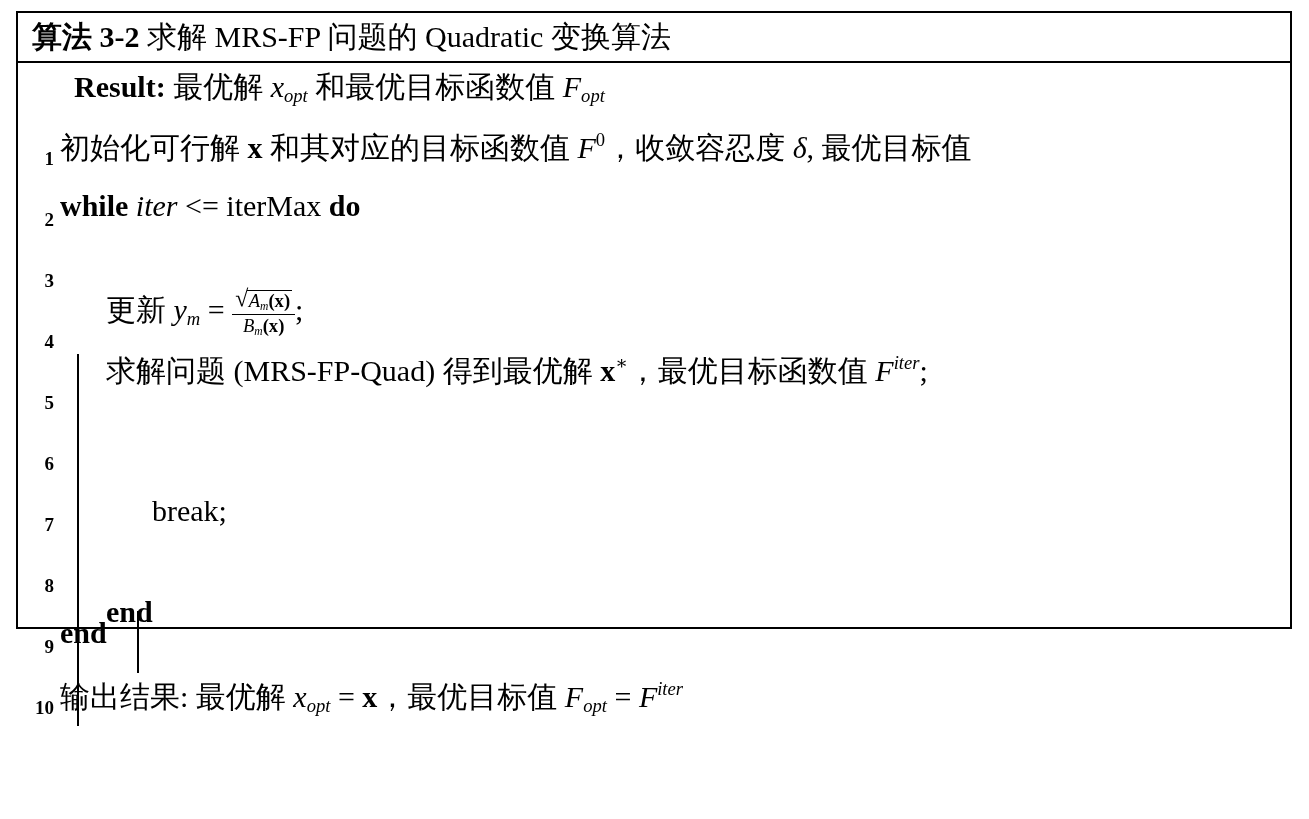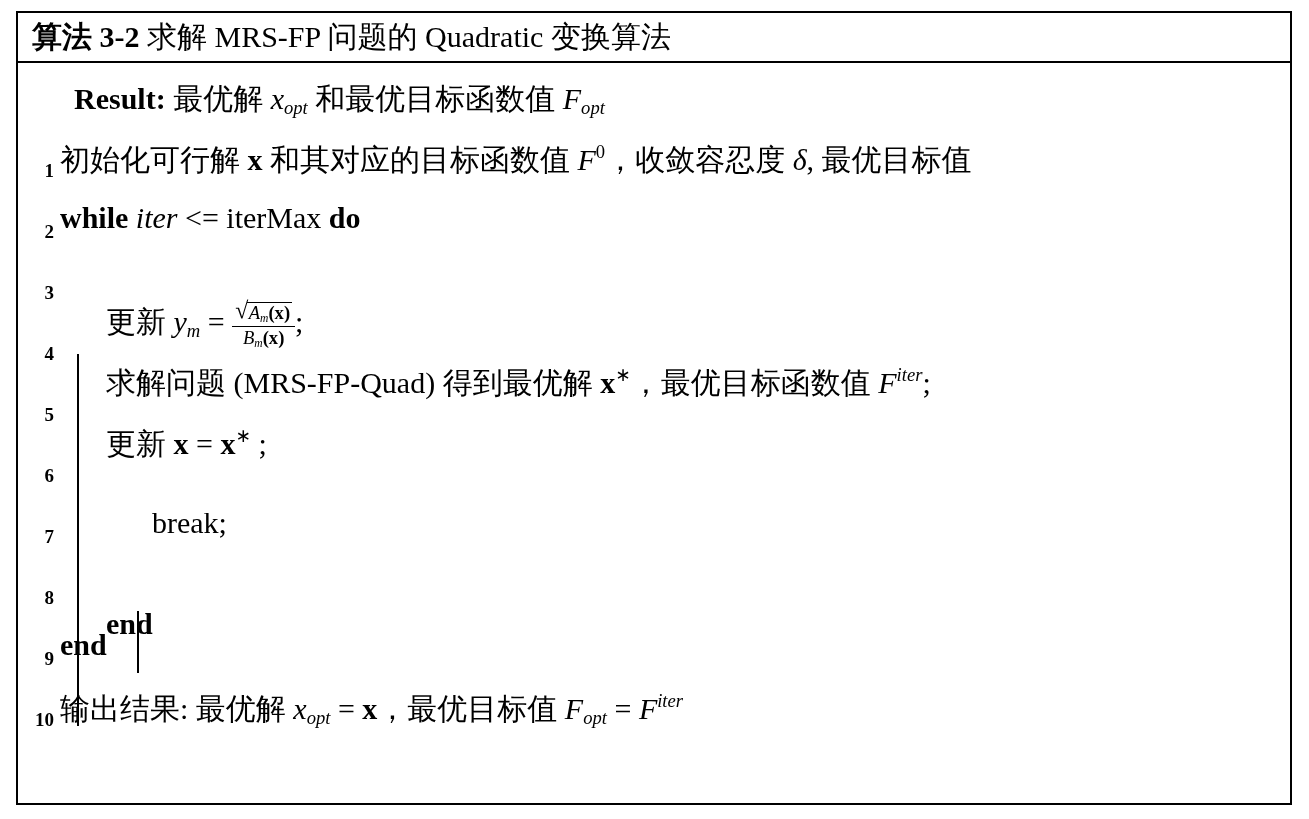--- a/index.html
+++ b/index.html
@@ -13,40 +13,39 @@
     font-family: "Liberation Serif", "DejaVu Serif", serif;
     color: #000000;
     overflow: hidden;
   }
 
   .algorithm-box {
     position: absolute;
     left: 16px;
     top: 11px;
     width: 1276px;
-    height: 794px;
+    height: 618px;
     border: 2px solid #000000;
     box-sizing: border-box;
     background: #ffffff;
   }
 
   .algo-title {
     height: 48px;
     line-height: 48px;
     border-bottom: 2px solid #000000;
     padding-left: 14px;
     font-size: 30px;
     white-space: nowrap;
   }
   .algo-title .bold { font-weight: bold; }
 
   .algo-body {
     position: relative;
-    padding-top: 16px;
-    font-family: Liberation Serif, serif;
+    padding-top: 4px;
   }
 
   
   .line {
     position: relative;
     display: flex;
     align-items: baseline;
     height: 61px;
   }
   .lineno {
@@ -206,27 +205,20 @@
         <span>求解问题</span>
         <span>(MRS-FP-Quad)</span>
         <span>得到最优解</span>
         <span class="mb">x</span><sup class="up num">∗</sup><span>，最优目标函数值</span>
         <span class="mi">F</span><sup class="up">iter</sup><span>;</span>
       </div>
     </div>
 
     <div class="line">
       <div class="lineno">5</div>
-      <div class="content indent1">
-        <span>更新</span>
-        <span class="mb">x</span>
-        <span>=</span>
-        <span class="mb">x</span><sup class="up num">∗</sup>
-        <span>;</span>
-      </div>
     </div>
 
     <div class="line">
       <div class="lineno">6</div>
     </div>
 
     <div class="line">
       <div class="lineno">7</div>
       <div class="content indent2">
         <span>break;</span>

